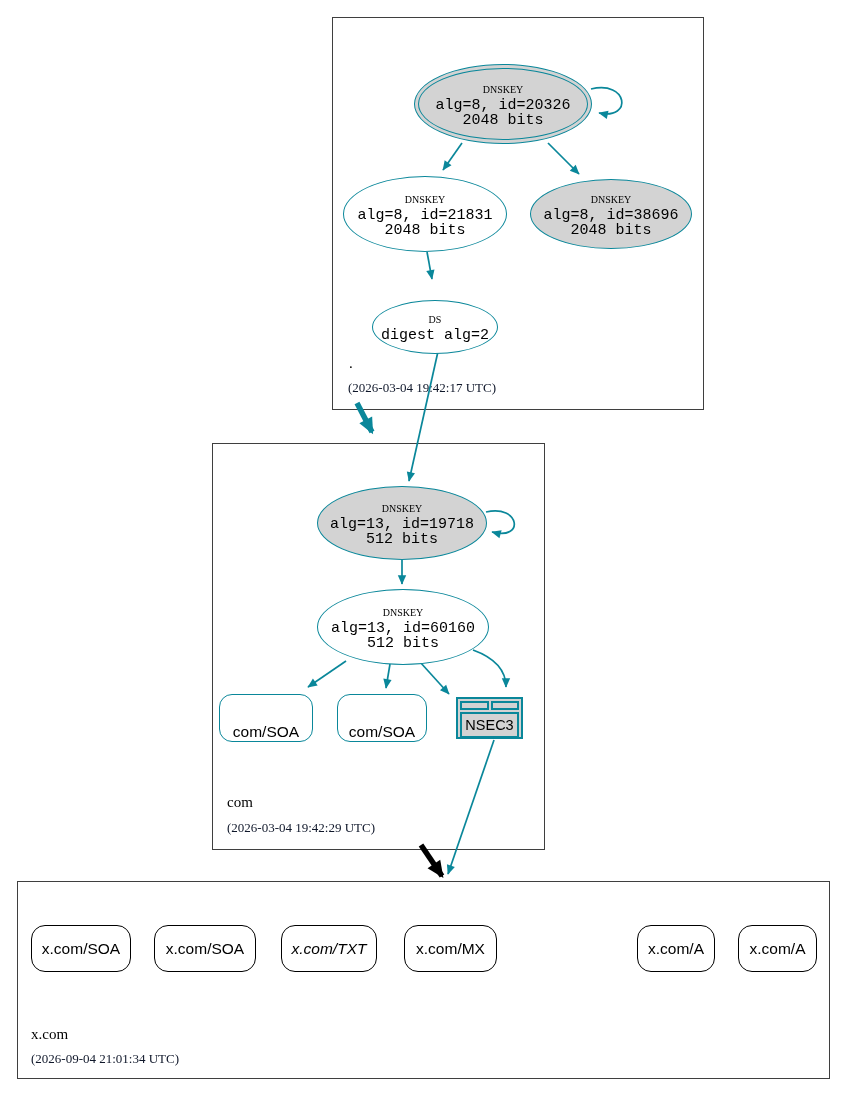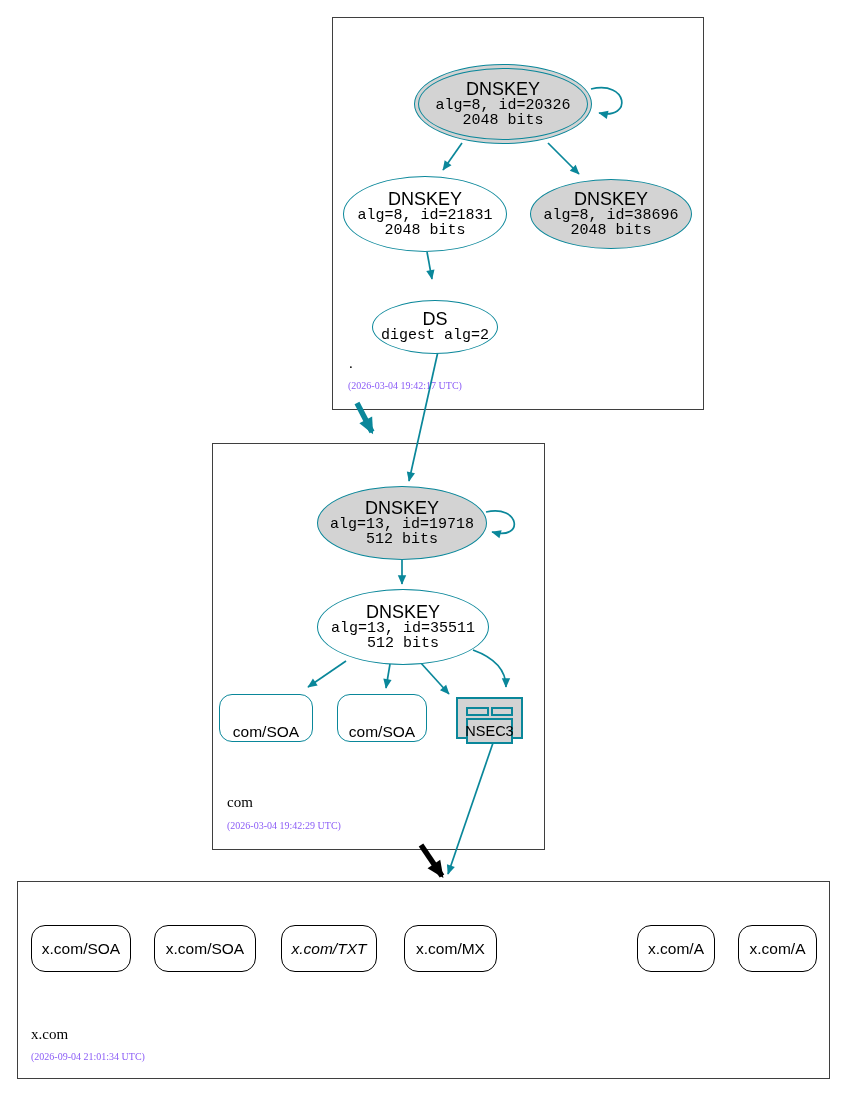--- a/index.html
+++ b/index.html
@@ -1,39 +1,39 @@
 <!DOCTYPE html>
 <html><head>
 <meta charset="utf-8">
 <style>
   html,body{margin:0;padding:0;background:#ffffff;}
   #stage{position:relative;width:845px;height:1094px;background:#ffffff;overflow:hidden;
          font-family:"Liberation Sans",sans-serif;color:#000;}
   
   .zone-box{position:absolute;border:1px solid #3f3f3f;background:transparent;z-index:0;}
   .zone-label{position:absolute;font-family:"Liberation Serif",serif;font-size:15px;color:#000;}
-  .zone-ts{position:absolute;font-family:"Liberation Serif",serif;font-size:10px;color:#8b5cf6;}
+  .zone-ts{position:absolute;font-family:"Liberation Serif",serif;font-size:13px;color:#0f172a;}
   
   #edges{position:absolute;left:0;top:0;z-index:1;pointer-events:none;}
   
   .node{position:absolute;z-index:2;box-sizing:border-box;}
   .ellipse{border:1.6px solid #0a879a;border-radius:50%;background:#fff;
            display:flex;flex-direction:column;align-items:center;justify-content:center;}
   .ellipse.gray{background:#d3d3d3;}
   .ellipse-outer{border:1.6px solid #0a879a;border-radius:50%;background:#d3d3d3;}
   .ellipse-inner{position:absolute;left:3px;top:3px;right:3px;bottom:3px;
            border:1.6px solid #0a879a;border-radius:50%;background:#d3d3d3;
            display:flex;flex-direction:column;align-items:center;justify-content:center;}
-  .n-title{font-size:18px;line-height:17px;}
+  .n-title{font-size:10px;line-height:17px;font-family:Liberation Serif, serif;}
   .n-detail{font-family:Liberation Mono, monospace;font-size:15px;line-height:15px;}
   .rrect{border:1.9px solid #0a879a;border-radius:13px;background:#fff;
          display:flex;align-items:flex-end;justify-content:center;font-size:15.5px;}
   .rrect-black{border:1.8px solid #000;border-radius:14px;background:#fff;
          display:flex;align-items:center;justify-content:center;font-size:15.5px;}
-  .nsec3{background:#d3d3d3;border:2px solid #0a879a;padding:8px;}
+  .nsec3{background:#d3d3d3;border:2px solid #0a879a;padding:2px;}
   .nsec3-hdr{display:flex;height:9px;gap:2px;margin-bottom:2px;}
   .nsec3-cell{flex:1;border:2px solid #0a879a;background:#d3d3d3;box-sizing:border-box;}
   .nsec3-label-box{border:2px solid #0a879a;height:22px;display:flex;align-items:center;
          justify-content:center;font-size:14.5px;background:#d3d3d3;}
 </style>
 </head>
 <body>
 
 <div id="stage">
 
@@ -110,21 +110,21 @@
   </div>
 
   <div class="node ellipse gray" style="left:317px;top:486px;width:170px;height:74px;">
     <div class="n-title">DNSKEY</div>
     <div class="n-detail">alg=13, id=19718</div>
     <div class="n-detail">512 bits</div>
   </div>
 
   <div class="node ellipse" style="left:317px;top:589px;width:172px;height:76px;">
     <div class="n-title">DNSKEY</div>
-    <div class="n-detail">alg=13, id=35511</div>
+    <div class="n-detail">alg=13, id=60160</div>
     <div class="n-detail">512 bits</div>
   </div>
 
   <div class="node rrect" style="left:219px;top:694px;width:94px;height:48px;">
     <span>com/SOA</span>
   </div>
   <div class="node rrect" style="left:337px;top:694px;width:90px;height:48px;">
     <span>com/SOA</span>
   </div>
 

